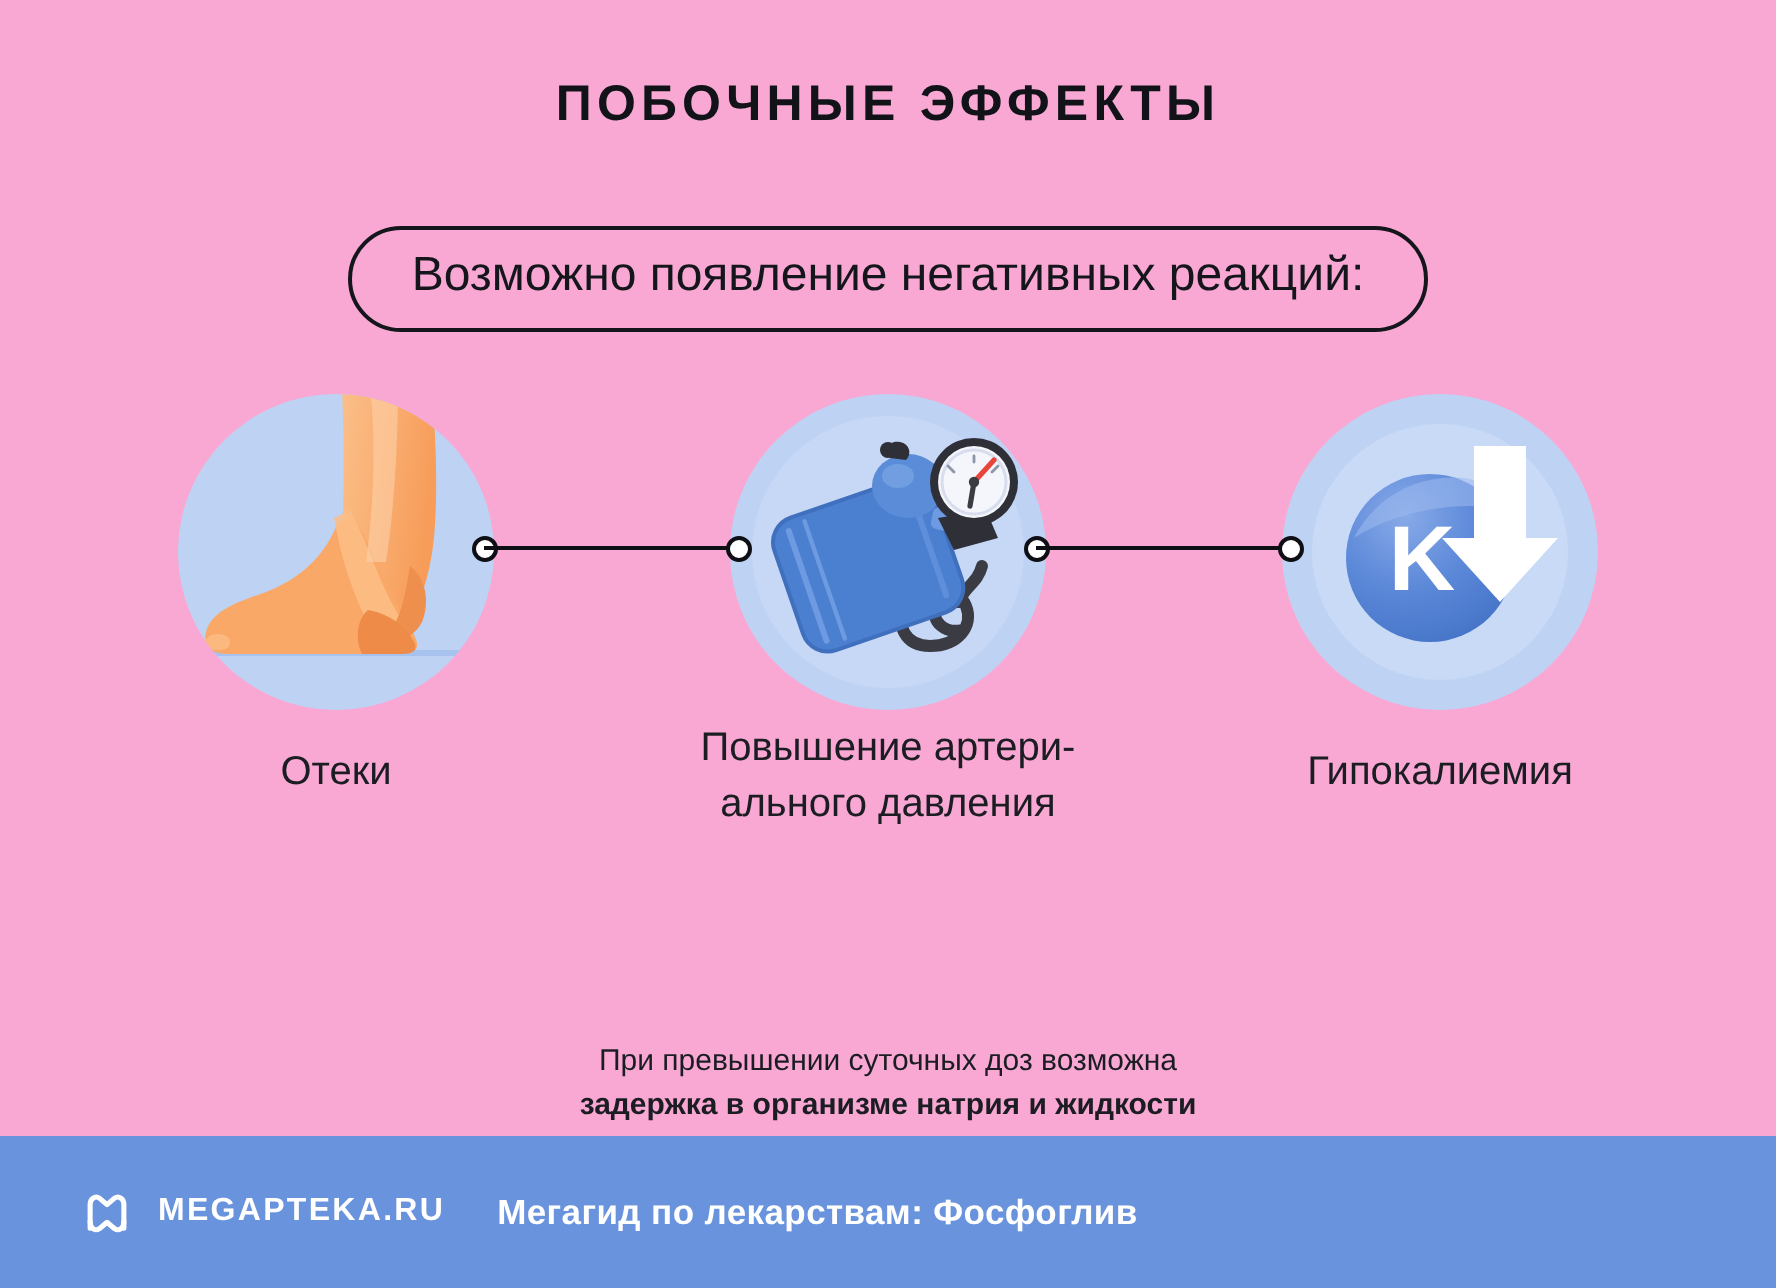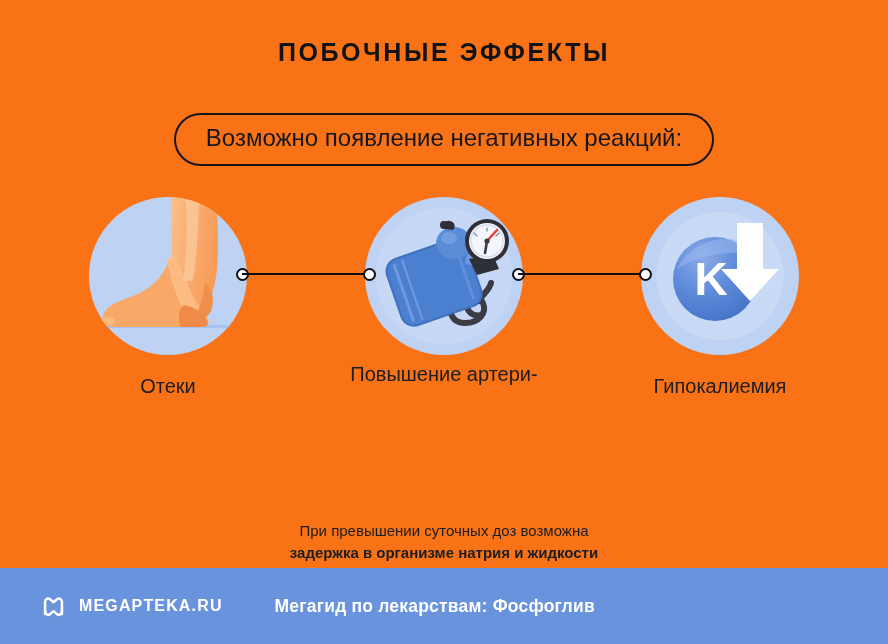--- a/index.html
+++ b/index.html
@@ -11,21 +11,21 @@
     height: 644px;
     background: #dfe8fc;
     font-family: "Liberation Sans", sans-serif;
     overflow: hidden;
     position: relative;
   }
   .page {
     position: relative;
     width: 888px;
     height: 644px;
-    background: #f97316;
+    background: #f9a8d4;
   }
 
   
   .title {
     position: absolute;
     top: 38px;
     left: 0;
     width: 888px;
     text-align: center;
     font-size: 25px;
@@ -152,21 +152,21 @@
   .footer .brand {
     color: #ffffff;
     font-size: 16px;
     font-weight: bold;
     letter-spacing: 1.15px;
   }
   .footer .tagline {
     color: #ffffff;
     font-size: 17.5px;
     font-weight: bold;
-    margin-left: 52px;
+    margin-left: 26px;
     letter-spacing: 0.2px;
   }
 </style>
 </head>
 <body>
 
 <div class="page">
 
   <div class="title">ПОБОЧНЫЕ ЭФФЕКТЫ</div>
 
@@ -288,20 +288,21 @@
     <span class="dot left"></span>
     <span class="line"></span>
     <span class="dot right"></span>
   </div>
 
   <div class="caption p1">
     <div>Отеки</div>
   </div>
   <div class="caption p2">
     <div>Повышение артери-</div>
+    <div>ального давления</div>
   </div>
   <div class="caption p3">
     <div>Гипокалиемия</div>
   </div>
 
   <div class="footnote">
     <div>При превышении суточных доз возможна</div>
     <div class="bold">задержка в организме натрия и жидкости</div>
   </div>
 

